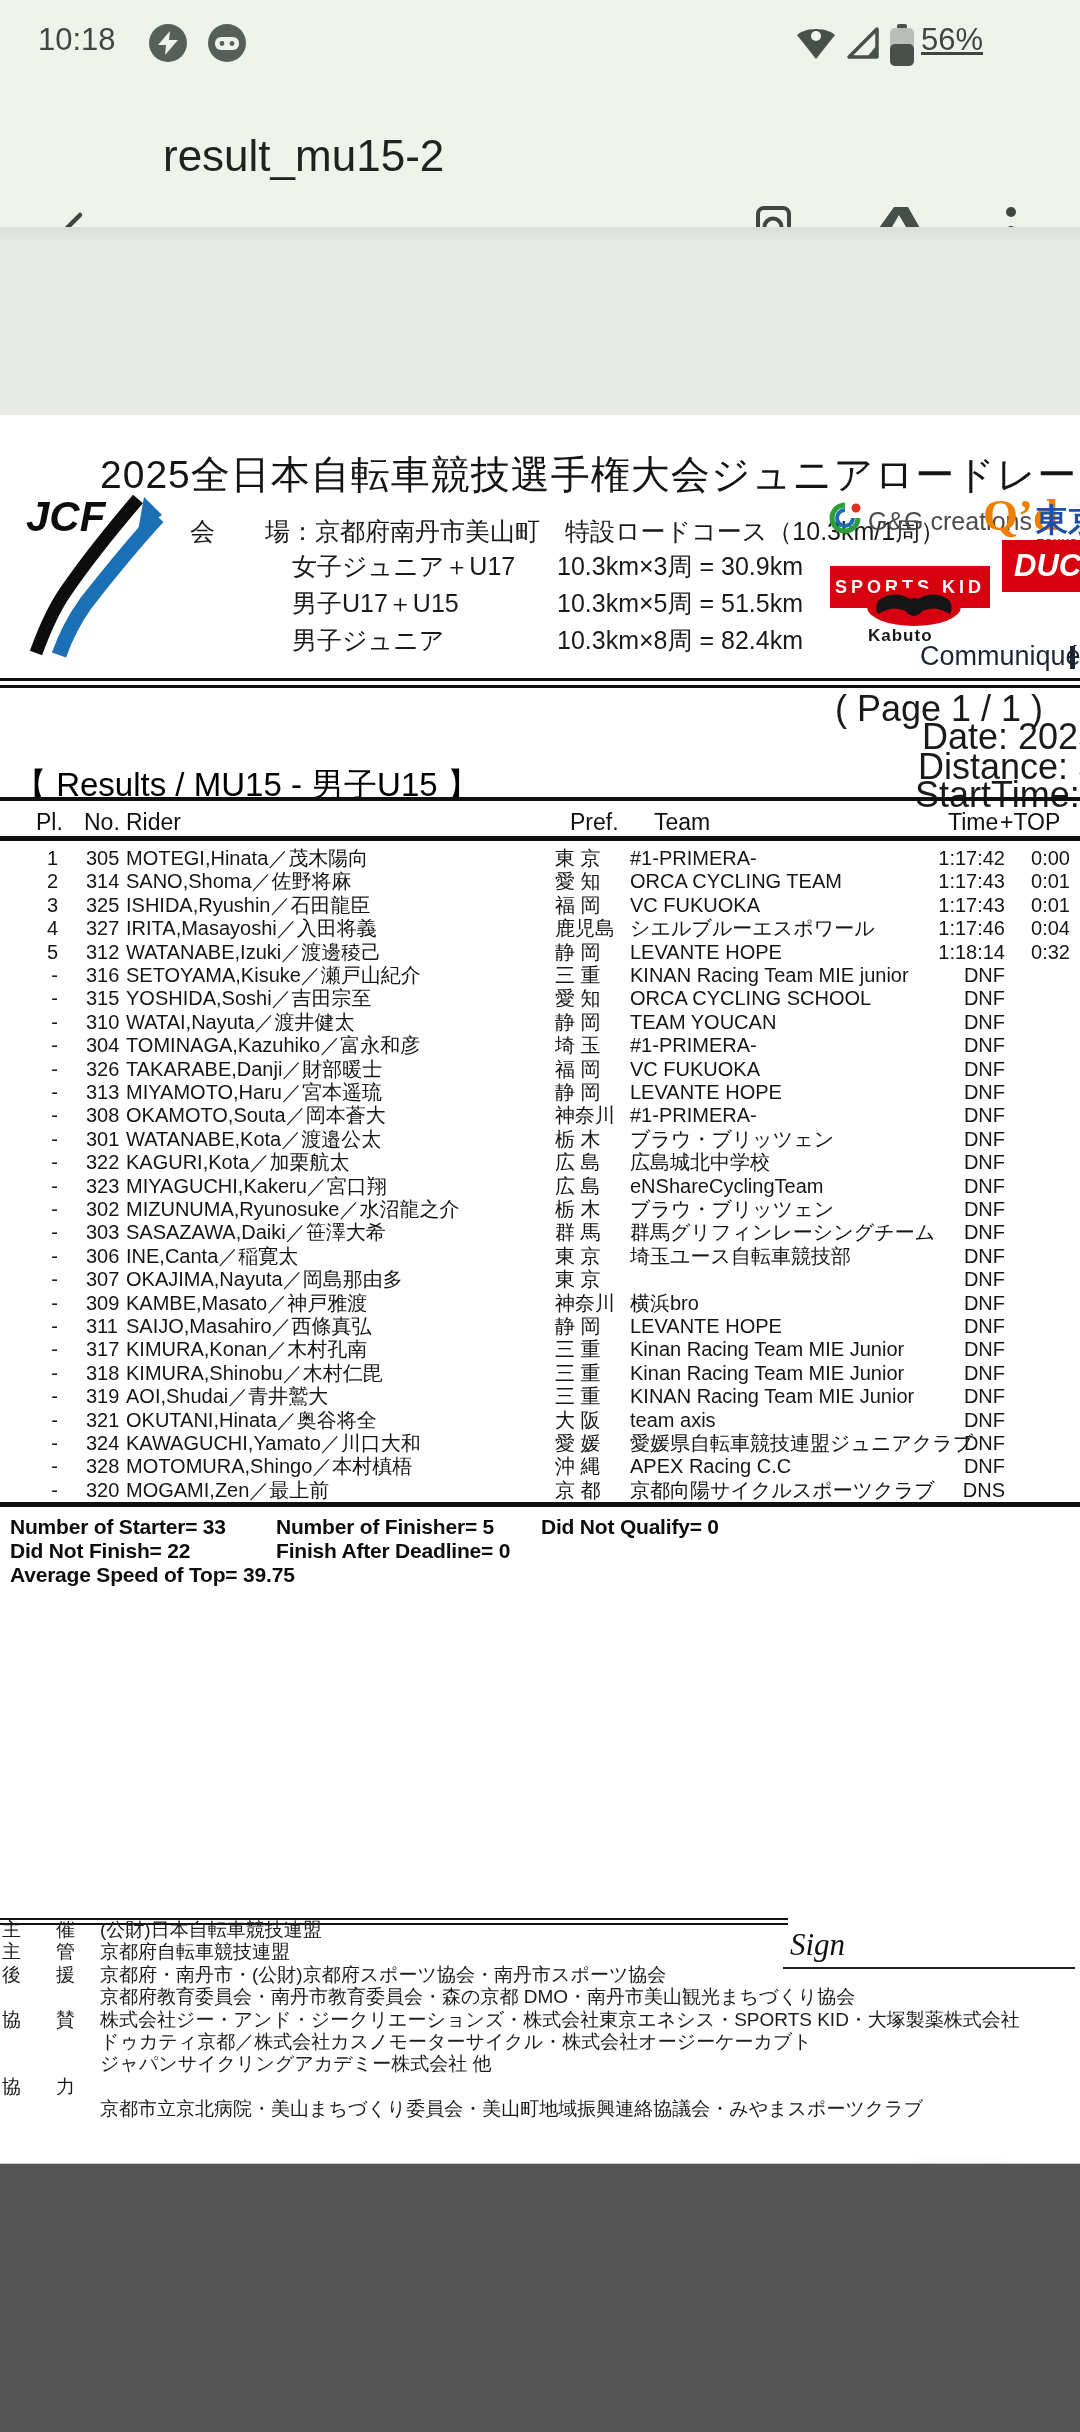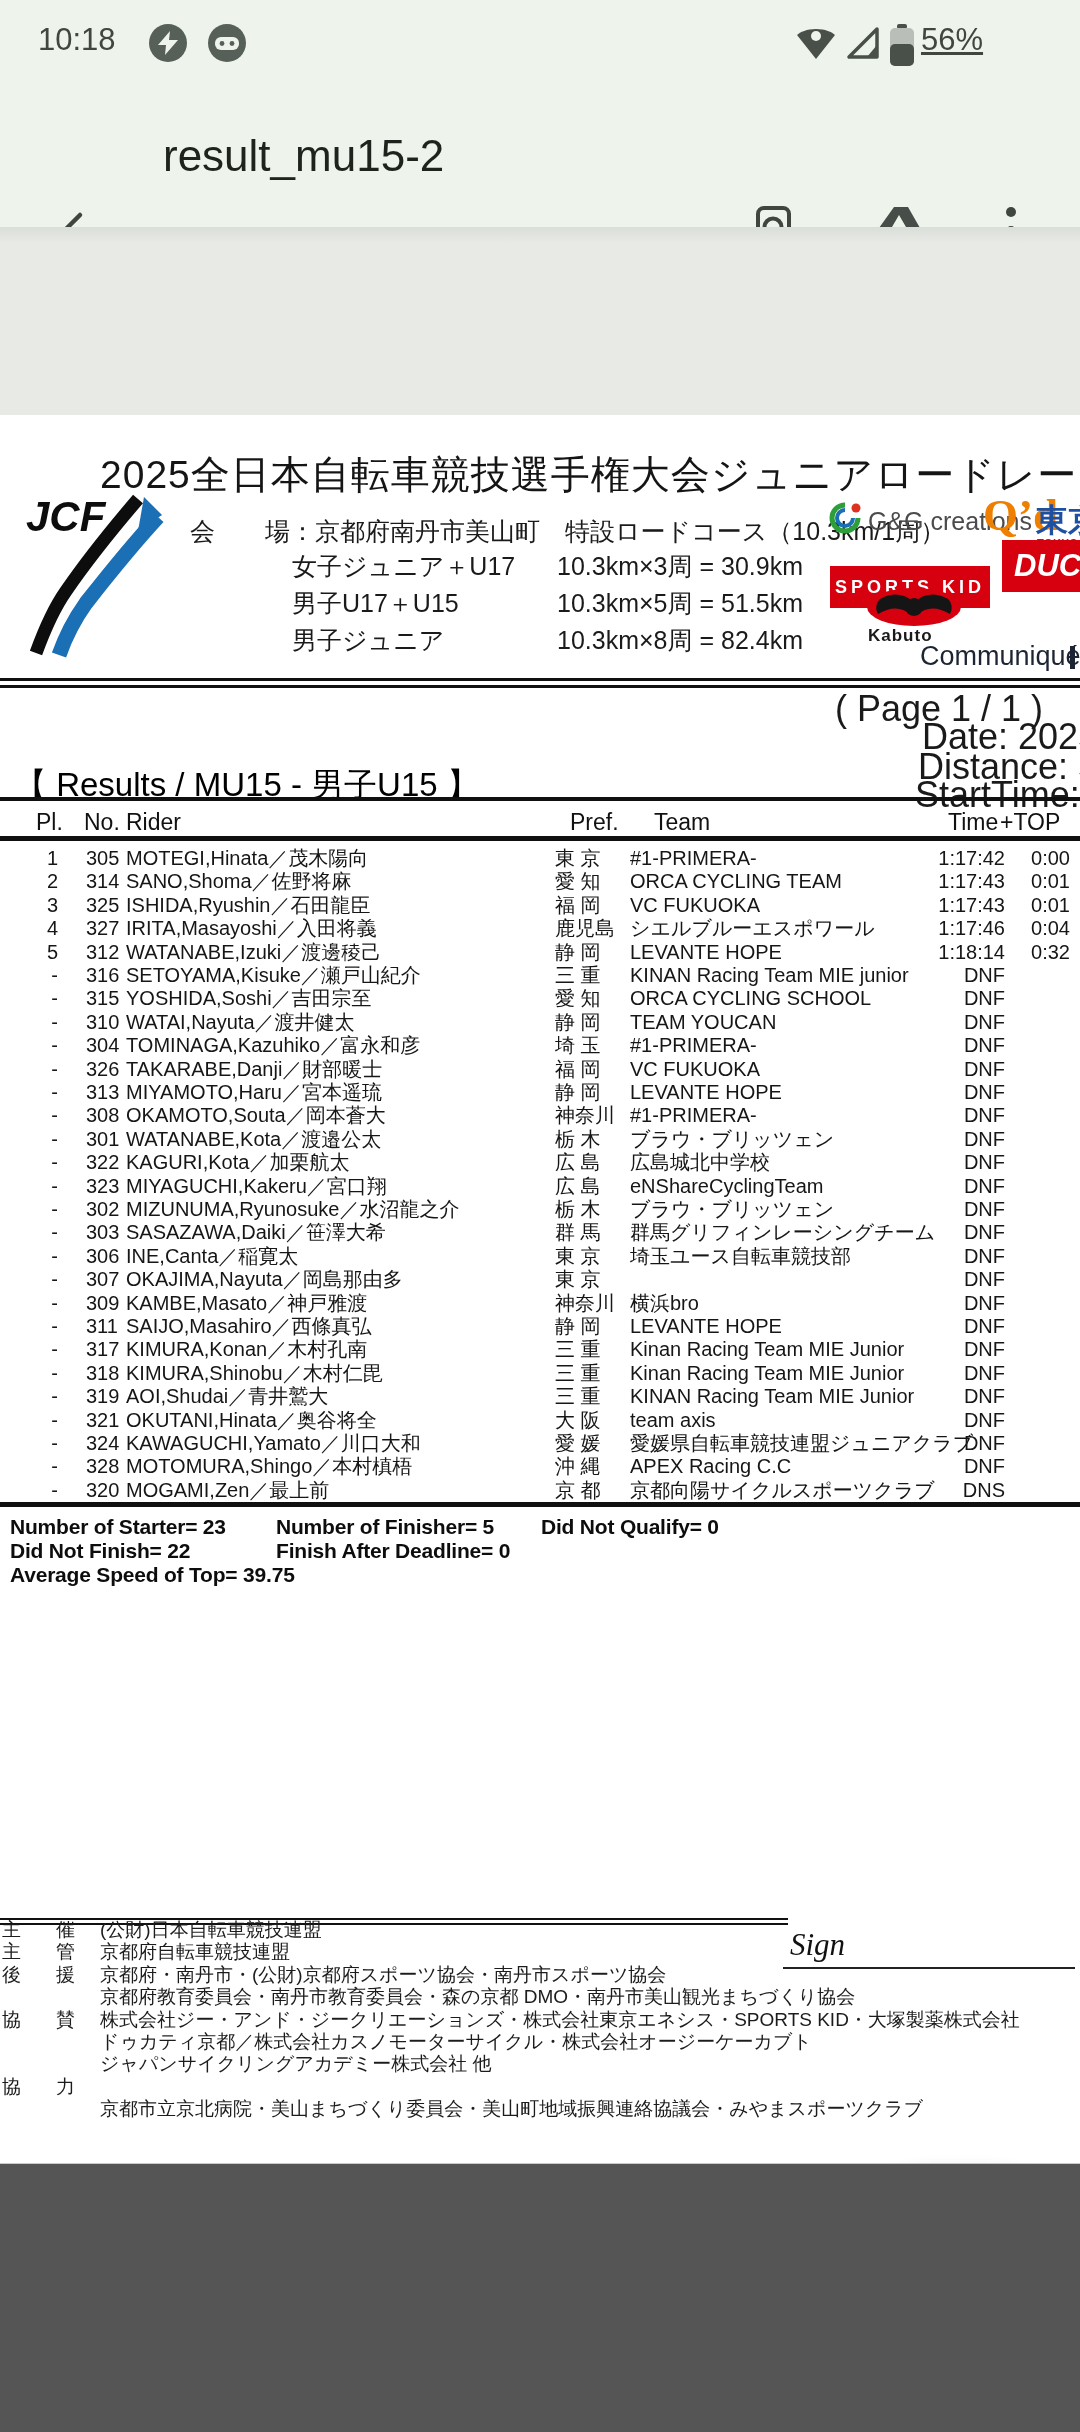--- a/index.html
+++ b/index.html
@@ -459,21 +459,21 @@
           <span class="tc c-rider">MOGAMI,Zen／最上前</span>
           <span class="tc c-pref">京 都</span>
           <span class="tc c-team">京都向陽サイクルスポーツクラブ</span>
           <span class="tc c-time">DNS</span>
           <span class="tc c-top"></span>
         </div>
       </div>
 
     <div class="rule-bot"></div>
 
-    <div class="st" style="left:10px;top:1100px">Number of Starter= 23</div>
+    <div class="st" style="left:10px;top:1100px">Number of Starter= 33</div>
     <div class="st" style="left:276px;top:1100px">Number of Finisher= 5</div>
     <div class="st" style="left:541px;top:1100px">Did Not Qualify= 0</div>
     <div class="st" style="left:10px;top:1124px">Did Not Finish= 22</div>
     <div class="st" style="left:276px;top:1124px">Finish After Deadline= 0</div>
     <div class="st" style="left:10px;top:1148px">Average Speed of Top= 39.75</div>
 
     <div class="rule-foot"></div>
     <div class="sign">Sign</div>
     <div class="sign-line"></div>
     <div id="footer-rows">

